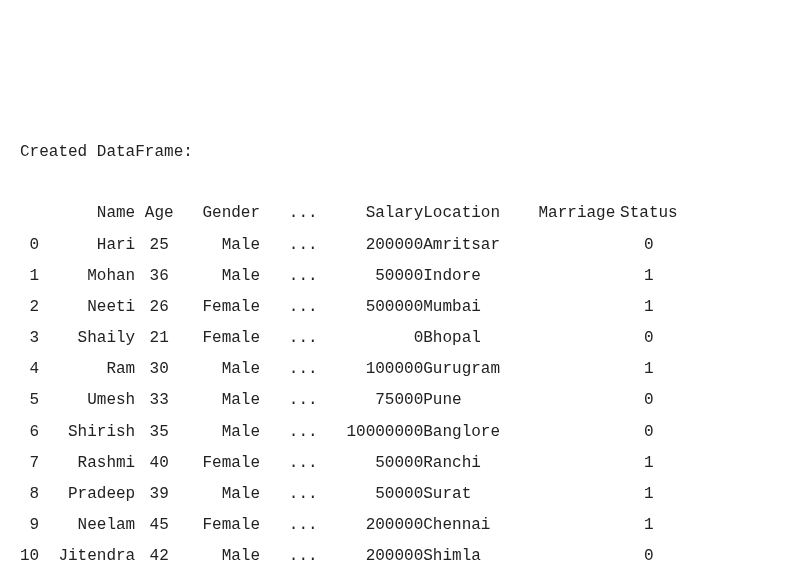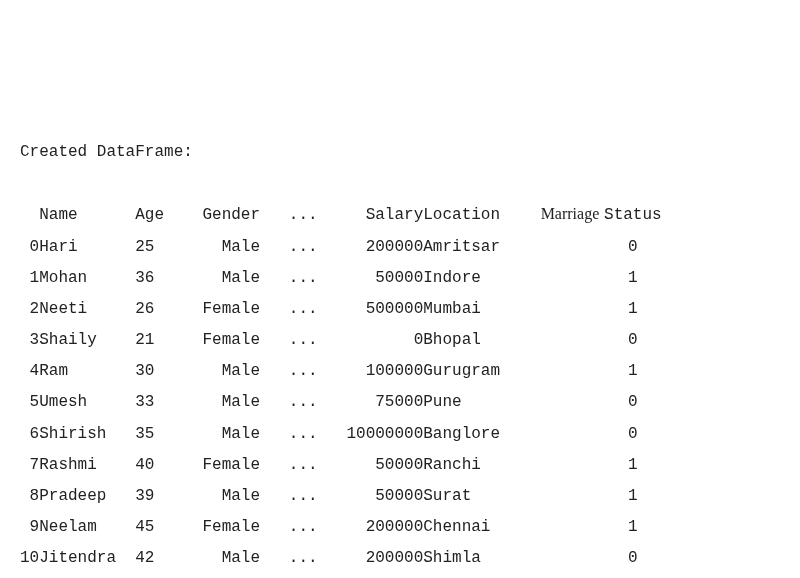--- a/index.html
+++ b/index.html
@@ -12,27 +12,27 @@
       background: #ffffff;
       white-space: pre;
     }
     .block {
       display: block;
     }
     .row {
       display: block;
     }
     .idx { display: inline-block; width: 2ch; text-align: right; }
-    .name { display: inline-block; width: 10ch; }
-    .age { display: inline-block; width: 5ch; text-align: left; }
+    .name { display: inline-block; width: 10ch; text-align: right; }
+    .age { display: inline-block; width: 5ch; text-align: center; }
     .gender { display: inline-block; width: 8ch; text-align: right; }
     .ell { display: inline-block; width: 6ch; text-align: right; }
     .salary { display: inline-block; width: 11ch; text-align: right; }
     .location { display: inline-block; width: 10ch; }
-    .marriage { display: inline-block; width: 10ch; text-align: right; font-family: Liberation Serif, serif; }
+    .marriage { display: inline-block; width: 10ch; text-align: right; }
     .status { display: inline-block; width: 7ch; text-align: center; }
     .header-line { margin-top: 1.9em; }
   </style>
 </head>
 <body>
 
 
 
 <span class="block">Created DataFrame:</span><span class="block header-line row"><span class="idx"></span><span class="name">Name</span><span class="age">Age</span><span class="gender">Gender</span><span class="ell">...</span><span class="salary">Salary</span><span class="location">Location</span><span class="marriage">Marriage</span><span class="status">Status</span></span><span id="rows-container"><span class="row block"><span class="idx">0</span><span class="name">Hari</span><span class="age">25</span><span class="gender">Male</span><span class="ell">...</span><span class="salary">200000</span><span class="location">Amritsar</span><span class="marriage"></span><span class="status">0</span></span><span class="row block"><span class="idx">1</span><span class="name">Mohan</span><span class="age">36</span><span class="gender">Male</span><span class="ell">...</span><span class="salary">50000</span><span class="location">Indore</span><span class="marriage"></span><span class="status">1</span></span><span class="row block"><span class="idx">2</span><span class="name">Neeti</span><span class="age">26</span><span class="gender">Female</span><span class="ell">...</span><span class="salary">500000</span><span class="location">Mumbai</span><span class="marriage"></span><span class="status">1</span></span><span class="row block"><span class="idx">3</span><span class="name">Shaily</span><span class="age">21</span><span class="gender">Female</span><span class="ell">...</span><span class="salary">0</span><span class="location">Bhopal</span><span class="marriage"></span><span class="status">0</span></span><span class="row block"><span class="idx">4</span><span class="name">Ram</span><span class="age">30</span><span class="gender">Male</span><span class="ell">...</span><span class="salary">100000</span><span class="location">Gurugram</span><span class="marriage"></span><span class="status">1</span></span><span class="row block"><span class="idx">5</span><span class="name">Umesh</span><span class="age">33</span><span class="gender">Male</span><span class="ell">...</span><span class="salary">75000</span><span class="location">Pune</span><span class="marriage"></span><span class="status">0</span></span><span class="row block"><span class="idx">6</span><span class="name">Shirish</span><span class="age">35</span><span class="gender">Male</span><span class="ell">...</span><span class="salary">10000000</span><span class="location">Banglore</span><span class="marriage"></span><span class="status">0</span></span><span class="row block"><span class="idx">7</span><span class="name">Rashmi</span><span class="age">40</span><span class="gender">Female</span><span class="ell">...</span><span class="salary">50000</span><span class="location">Ranchi</span><span class="marriage"></span><span class="status">1</span></span><span class="row block"><span class="idx">8</span><span class="name">Pradeep</span><span class="age">39</span><span class="gender">Male</span><span class="ell">...</span><span class="salary">50000</span><span class="location">Surat</span><span class="marriage"></span><span class="status">1</span></span><span class="row block"><span class="idx">9</span><span class="name">Neelam</span><span class="age">45</span><span class="gender">Female</span><span class="ell">...</span><span class="salary">200000</span><span class="location">Chennai</span><span class="marriage"></span><span class="status">1</span></span><span class="row block"><span class="idx">10</span><span class="name">Jitendra</span><span class="age">42</span><span class="gender">Male</span><span class="ell">...</span><span class="salary">200000</span><span class="location">Shimla</span><span class="marriage"></span><span class="status">0</span></span><span class="row block"><span class="idx">11</span><span class="name">Manoj</span><span class="age">39</span><span class="gender">Male</span><span class="ell">...</span><span class="salary">150000</span><span class="location">Kolkata</span><span class="marriage"></span><span class="status">1</span></span></span>
 

